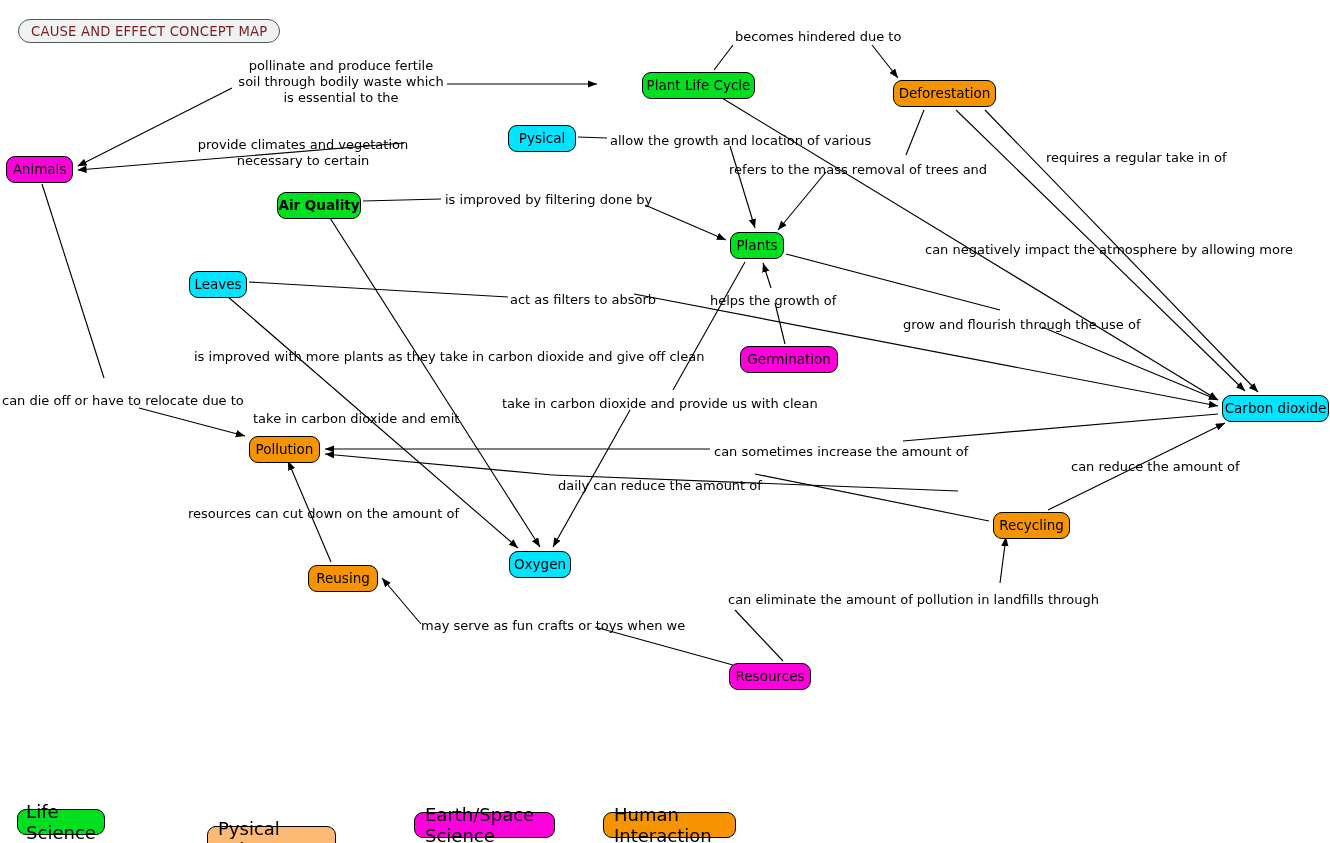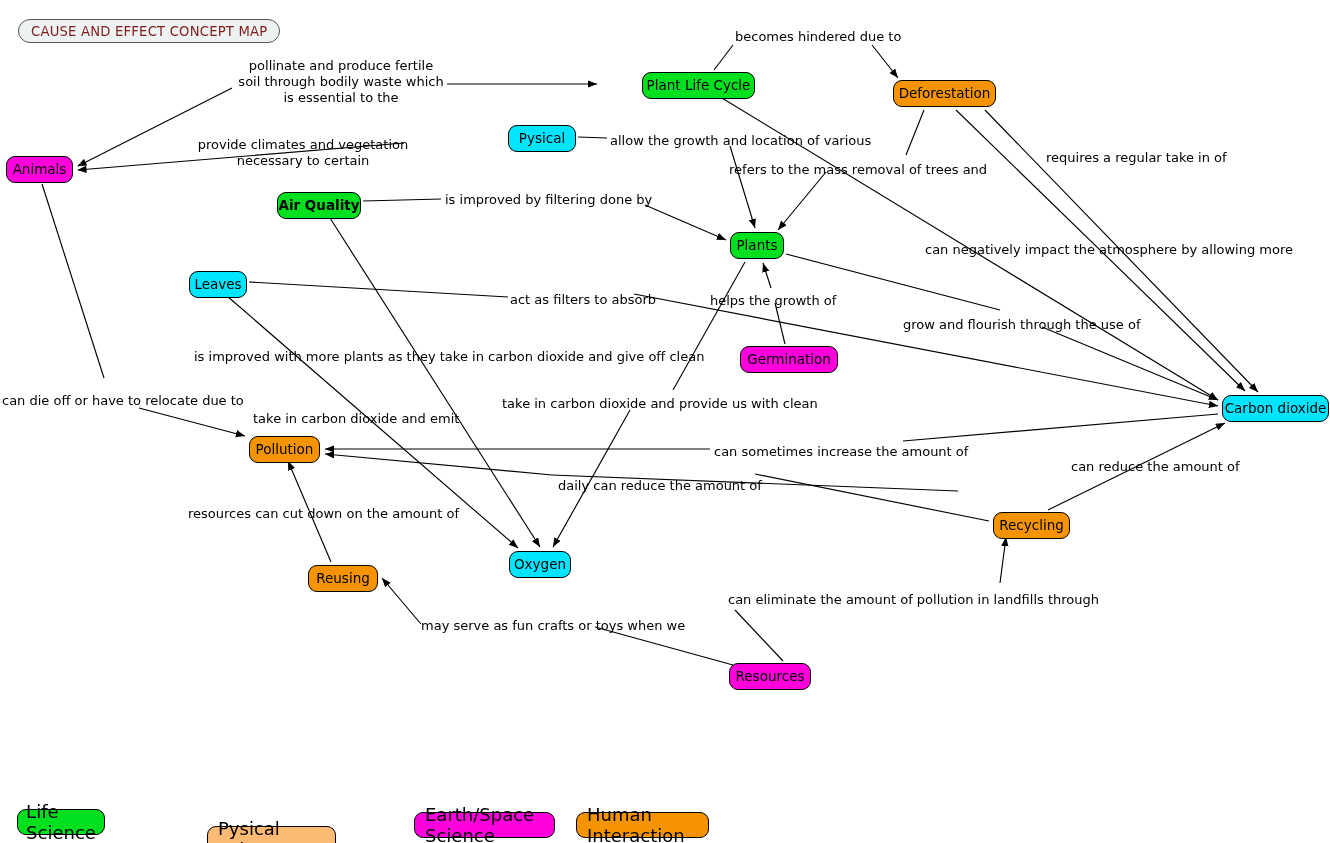--- a/index.html
+++ b/index.html
@@ -233,18 +233,18 @@
   <div id="legend-layer">
       <div class="legend-item" style="left: 17px; top: 809px; width: 88px; background: rgb(0, 224, 30);">
         <span>Life Science</span>
       </div>
       <div class="legend-item" style="left: 207px; top: 826px; width: 129px; background: #fdba74;">
         <span>Pysical Science</span>
       </div>
       <div class="legend-item" style="left: 414px; top: 812px; width: 141px; background: rgb(255, 0, 220);">
         <span>Earth/Space Science</span>
       </div>
-      <div class="legend-item" style="left: 576px; top: 812px; width: 133px; background: rgb(245, 148, 0);">
+      <div class="legend-item" style="left: 603px; top: 812px; width: 133px; background: rgb(245, 148, 0);">
         <span>Human Interaction</span>
       </div>
     </div>
 
 </div>
 
 </body></html>

